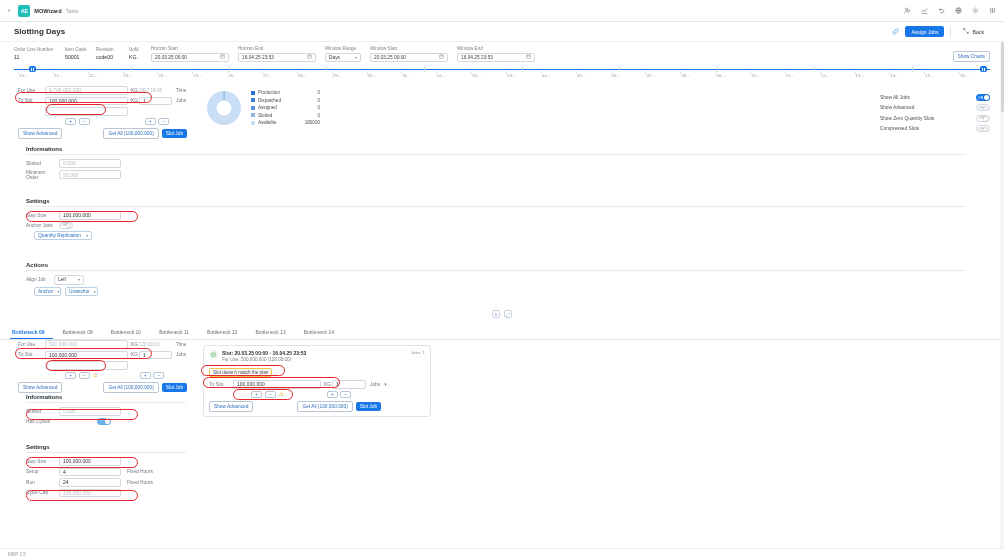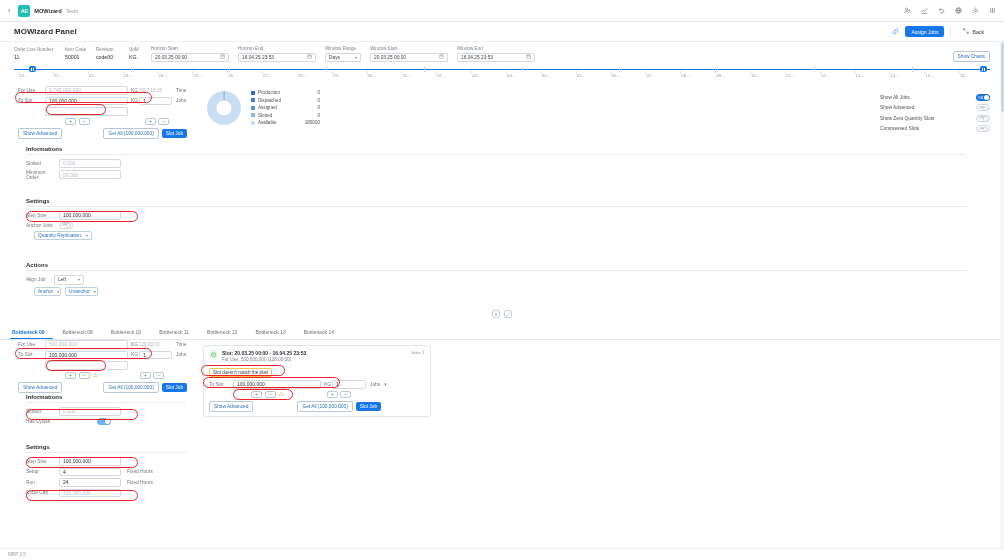--- a/index.html
+++ b/index.html
@@ -249,21 +249,21 @@
       </div>
       <div class="ticon">
         <svg viewBox="0 0 16 16" fill="none" stroke="currentColor" stroke-width="1.4">
             <path d="M4 2.5v11M8 2.5v11M12 2.5v11"></path>
           </svg>
       </div>
     </div>
   </div>
 
   <div class="titlerow">
-    <div class="page-title">MOWizard Panel</div>
+    <div class="page-title">Slotting Days</div>
     <div class="titlerow-right">
       <div class="link-icon">
         <svg width="7" height="7" viewBox="0 0 16 16" fill="none" stroke="currentColor" stroke-width="1.4">
             <path d="M6.5 9.5a3 3 0 004.3 0l2.2-2.2a3 3 0 00-4.3-4.3L7.6 4.1"></path>
             <path d="M9.5 6.5a3 3 0 00-4.3 0L3 8.7a3 3 0 004.3 4.3l1.1-1.1"></path>
           </svg>
       </div>
       <button class="btn-primary">Assign Jobs</button>
       <div class="vdiv"></div>
       <button class="btn-ghost">

